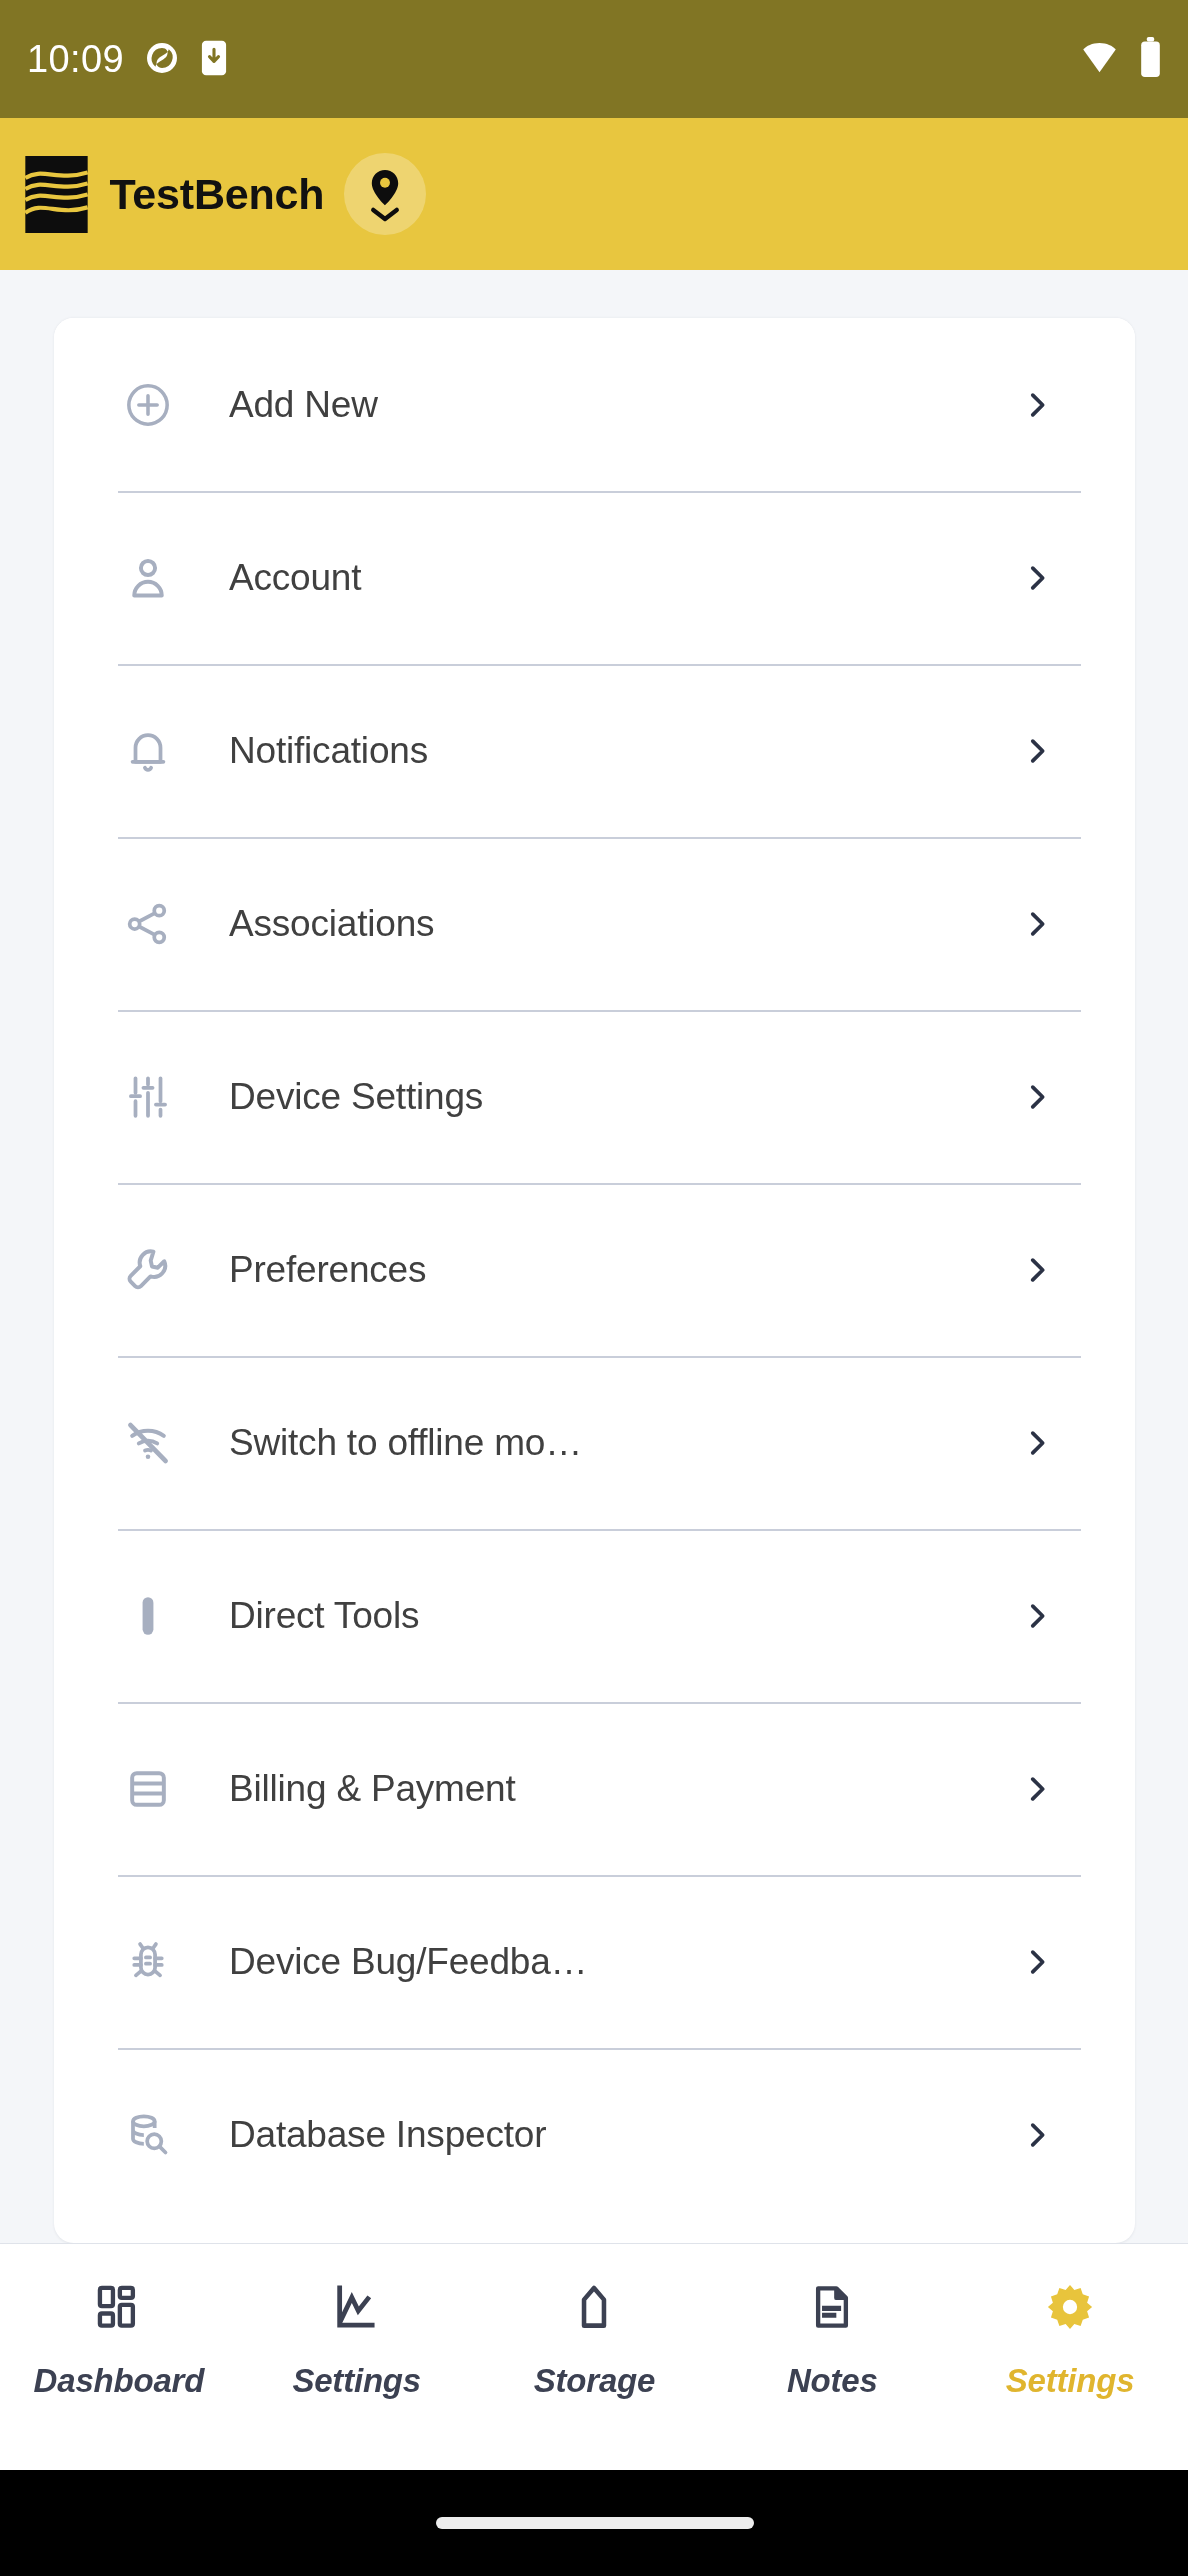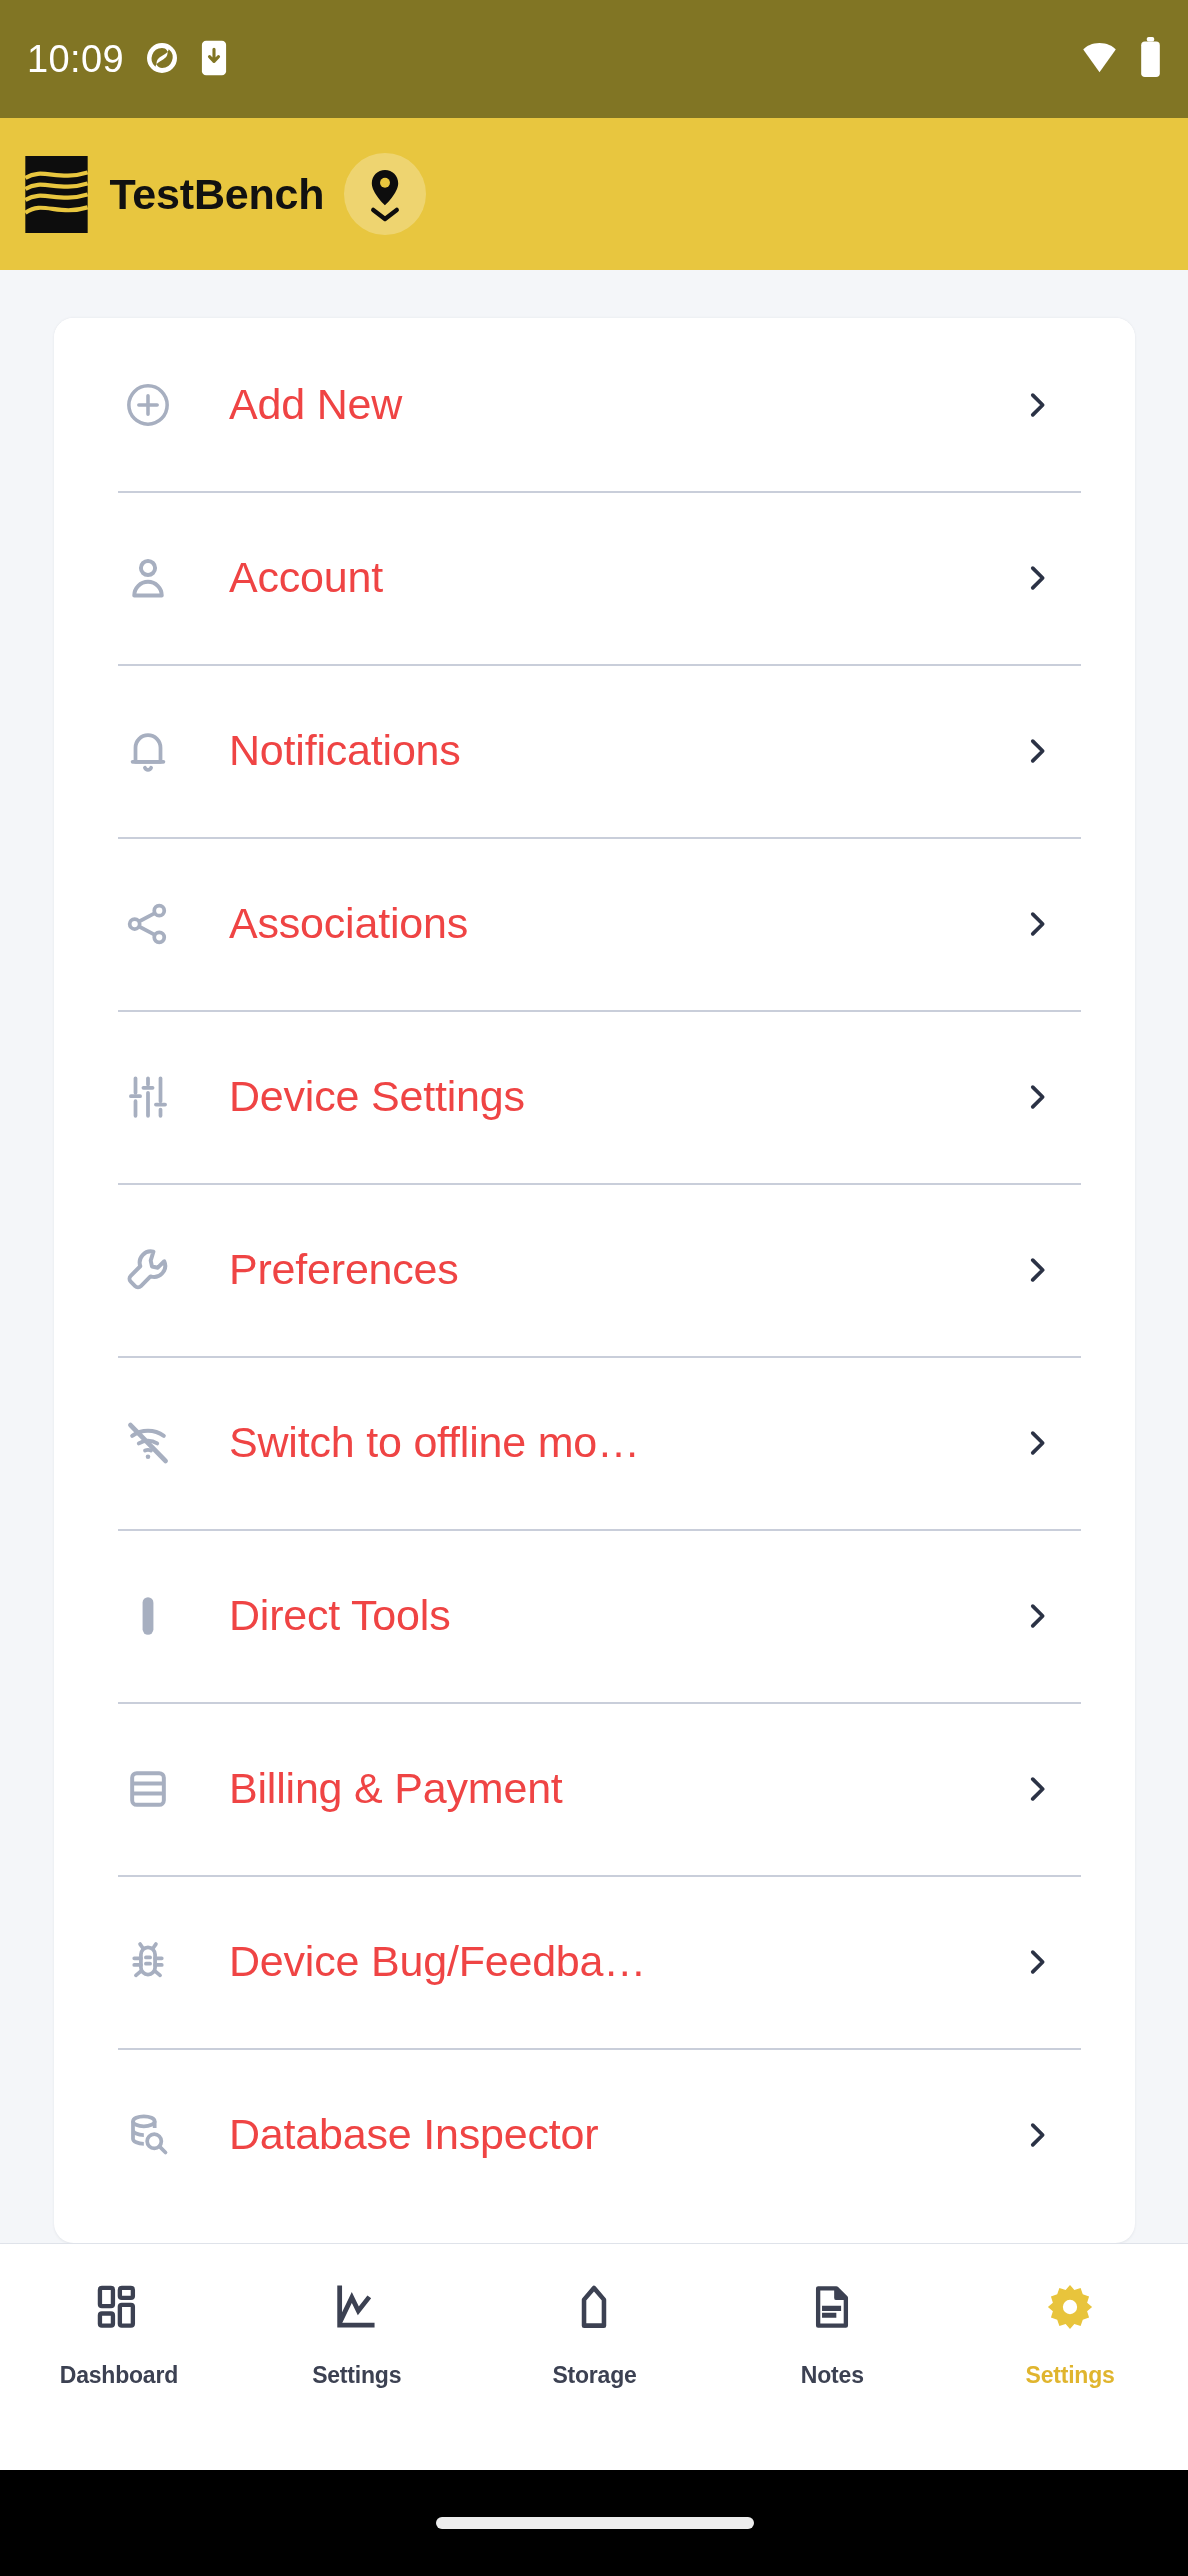--- a/index.html
+++ b/index.html
@@ -77,21 +77,21 @@
     content:""; position:absolute; left:64px; right:54px; top:0;
     height:1.8px; background:#C9CEDA;
   }
   .row-icon {
     width:59px; height:59px; flex:0 0 59px;
     display:flex; align-items:center; justify-content:center;
     color:#A7AFC0;
   }
   .row-label {
     margin-left:52px;
-    font-size:43px; color:#ef4444; font-weight:400;
+    font-size:37px; color:#404040; font-weight:400;
     white-space:nowrap; overflow:hidden;
     flex:1 1 auto; letter-spacing:-0.2px;
   }
   .row-chevron {
     width:39px; height:39px; flex:0 0 39px;
     color:#2B3245; display:flex; align-items:center; justify-content:center;
     margin-right:14.3px;
   }
 
   
@@ -101,21 +101,21 @@
     border-top:1.8px solid #DFE3EA;
     display:flex; align-items:flex-start;
     padding-top:30px;
   }
   .nav-item {
     flex:1 1 0; display:flex; flex-direction:column;
     align-items:center; gap:21.5px;
     cursor:pointer; background:none; border:none;
   }
   .nav-ico { width:66px; height:66px; display:flex; align-items:center; justify-content:center; color:#3C4152; }
-  .nav-label { font-size:23px; color:#3C4152; font-weight:700; letter-spacing:-0.2px; }
+  .nav-label { font-size:33px; color:#3C4152; font-weight:700; letter-spacing:-0.2px;font-style:italic; }
   .nav-item.active .nav-ico { color:#E8C43C; }
   .nav-item.active .nav-label { color:#E0B52E; }
 
   
   #gesture-bar {
     height:106px; flex:0 0 106px;
     background:#000000;
     display:flex; align-items:center; justify-content:center;
   }
   #gesture-pill {

